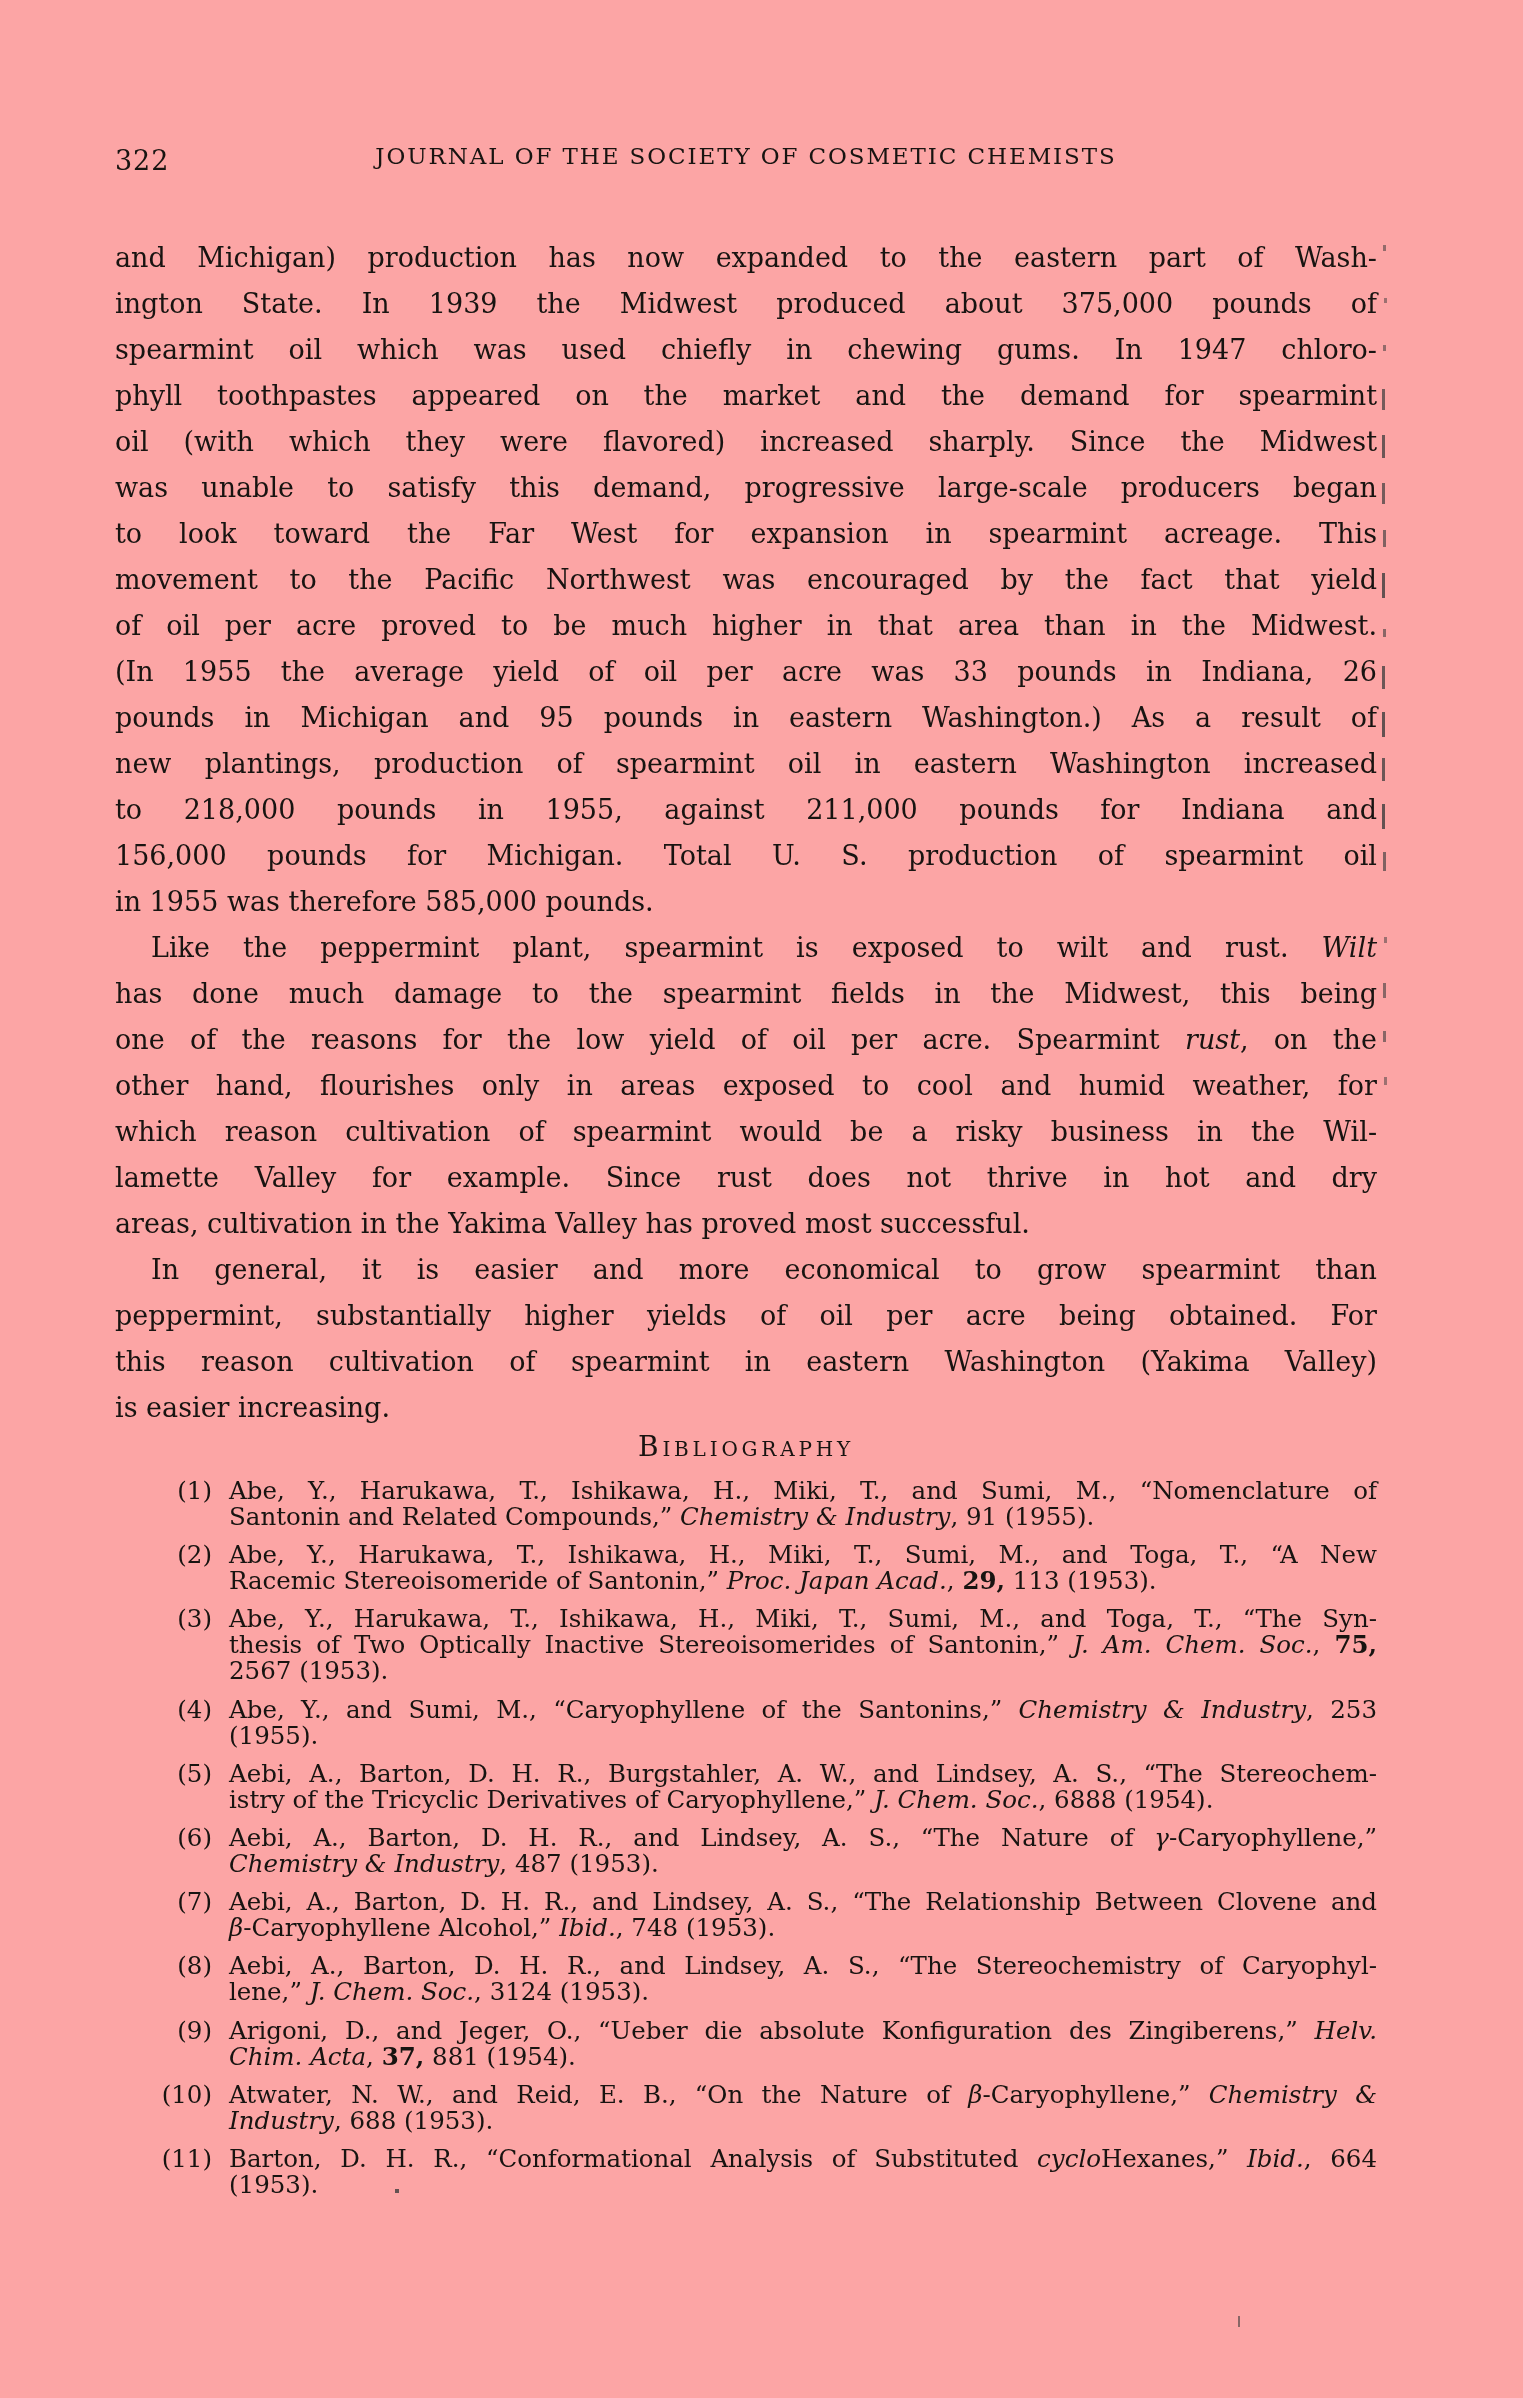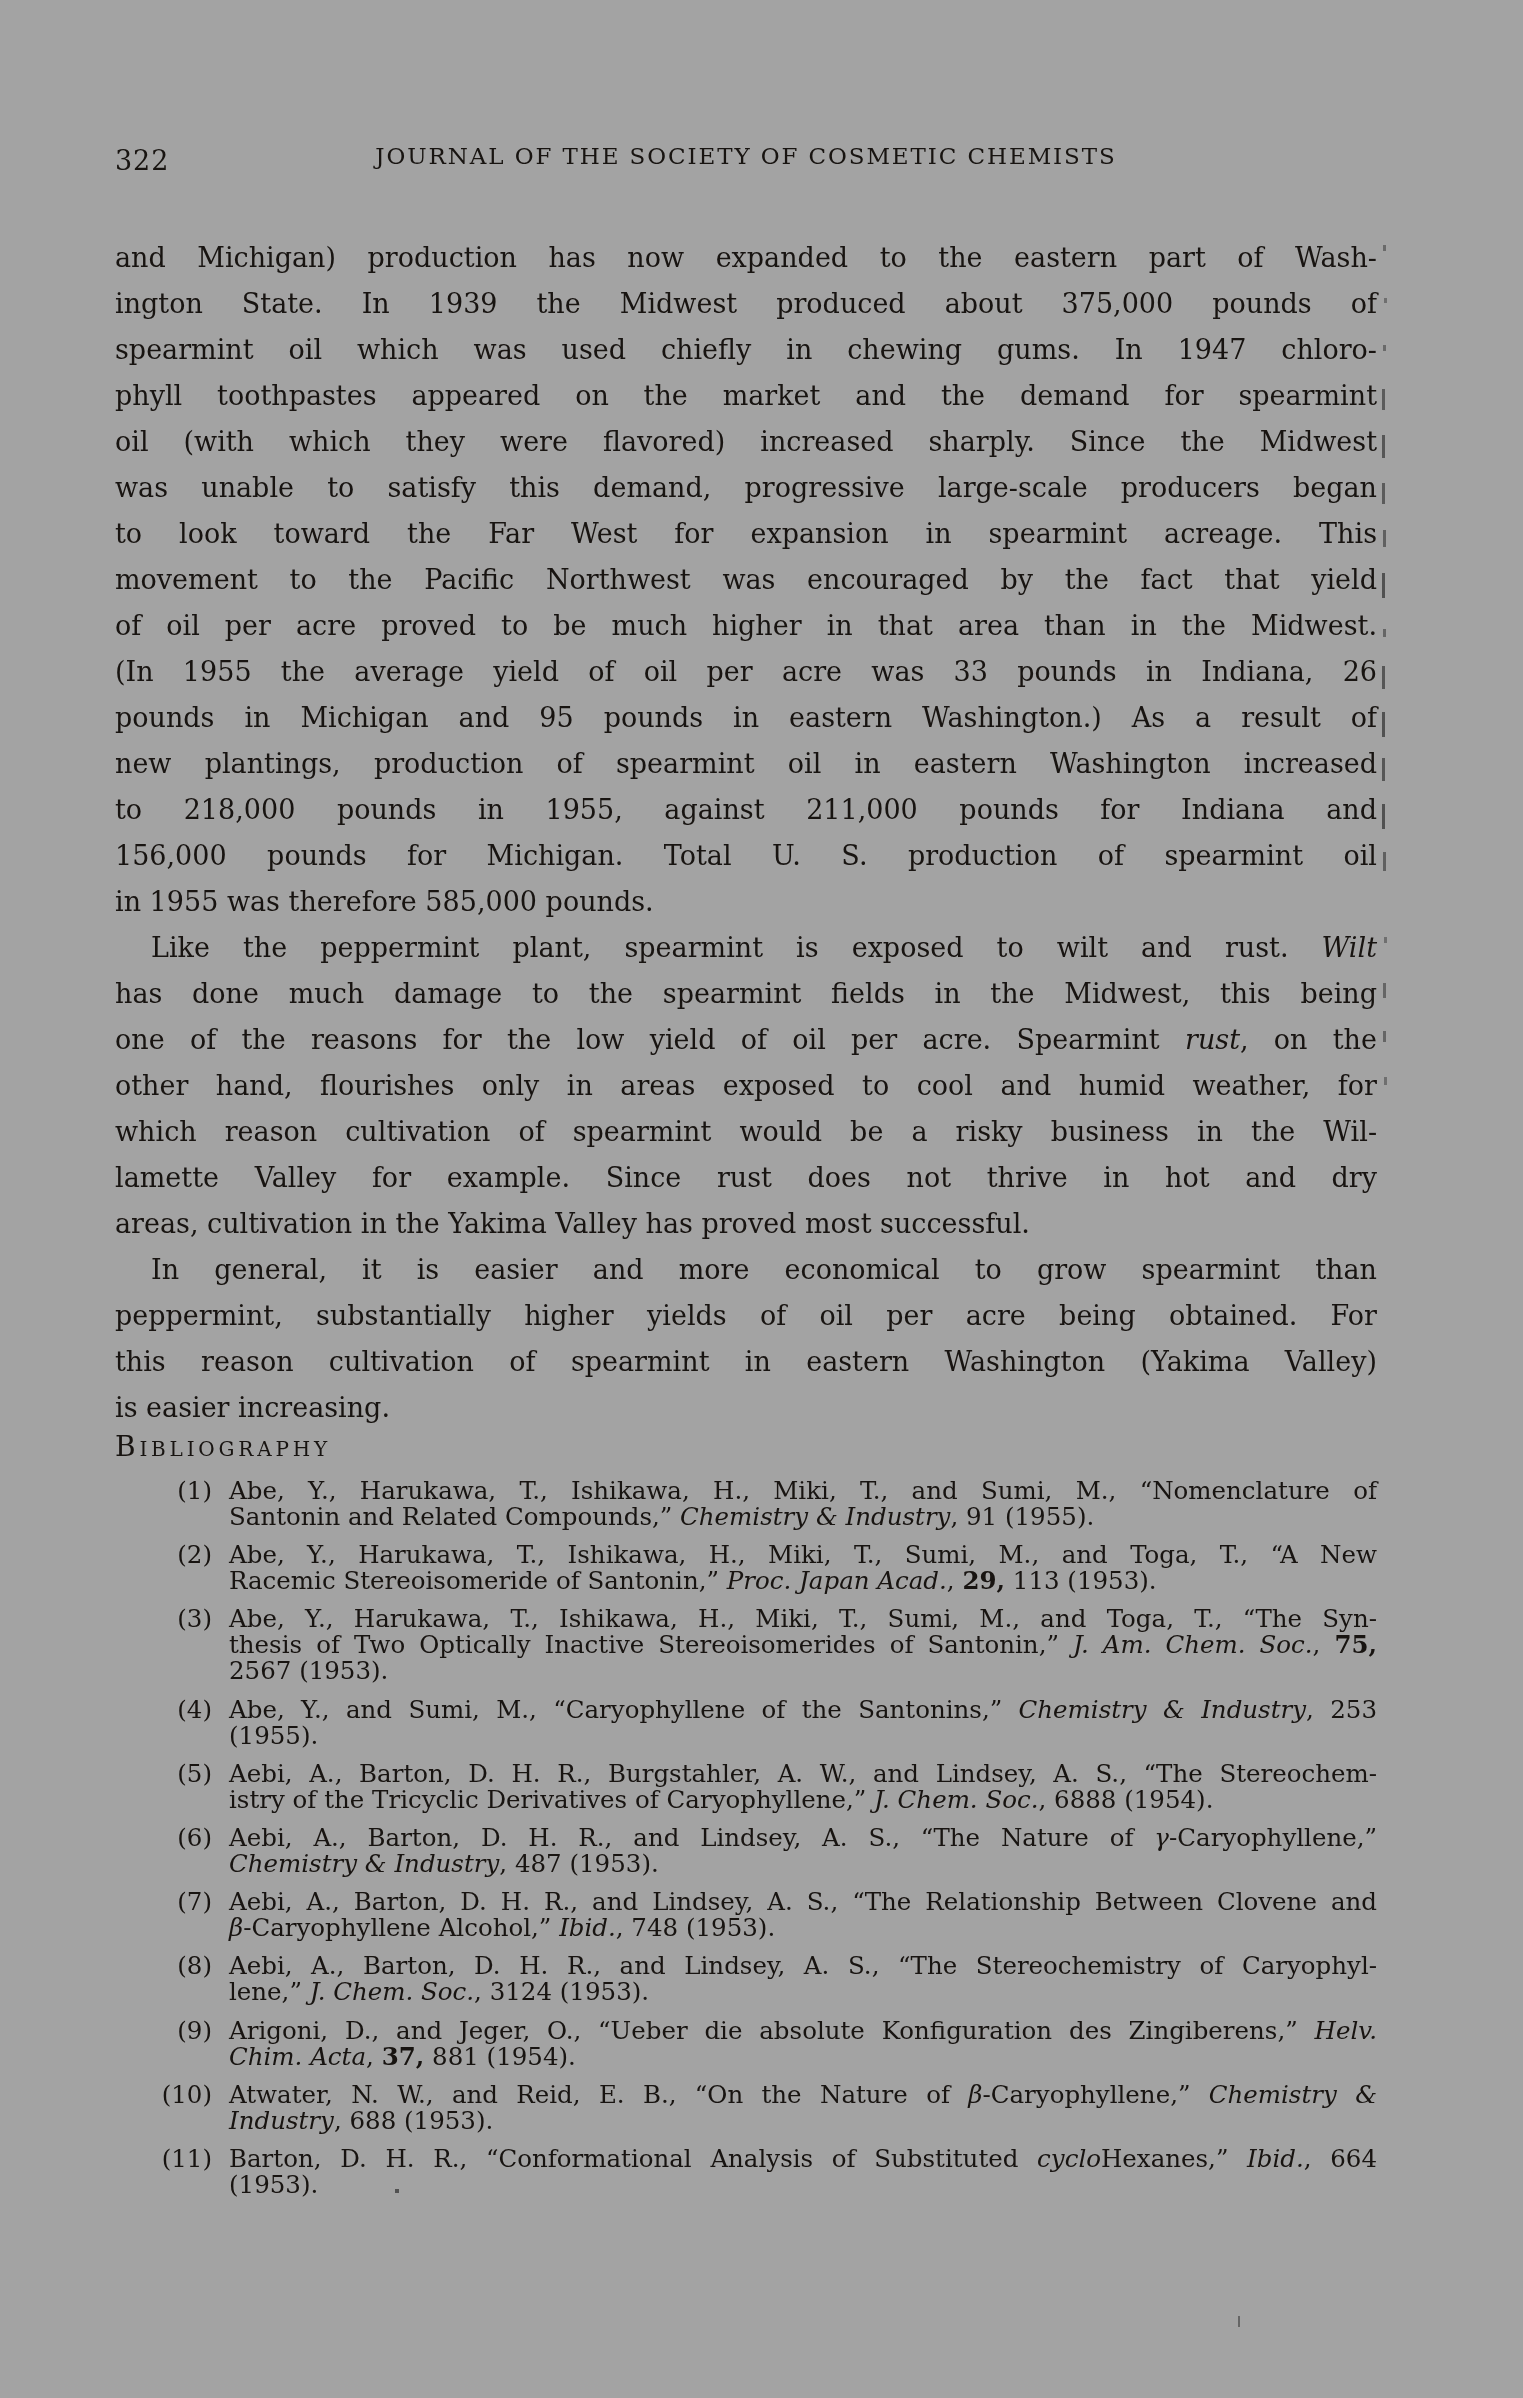--- a/index.html
+++ b/index.html
@@ -4,21 +4,21 @@
 <style>
   html,body { margin:0; padding:0; }
   body {
     background:#e8e8e6;
     font-family:"DejaVu Serif", serif;
   }
   .page {
     position:relative;
     width:1524px; height:2398px;
     margin:0 auto;
-    background:#a3a3a3;
+    background:#fca5a5;
     color:#181411;
     overflow:hidden;
   }
   .content {
     position:absolute;
     left:115px; top:143px;
     width:1262px;
   }
   
   .runhead-row {
@@ -51,20 +51,21 @@
     white-space:normal;
   }
   .tline.indent { text-indent:36px; }
   .it { font-style:italic; }
   .bd { font-weight:bold; }
   
   .bib-heading {
     margin-top:0px;
     height:32px;
     line-height:32px;
+    text-align:center;
     font-variant:small-caps;
     font-size:28px;
     letter-spacing:3.8px;
     margin-bottom:15px;
   }
   .refs { }
   .ref {
     position:relative;
     padding-left:114px;
     margin-bottom:12.2px;

